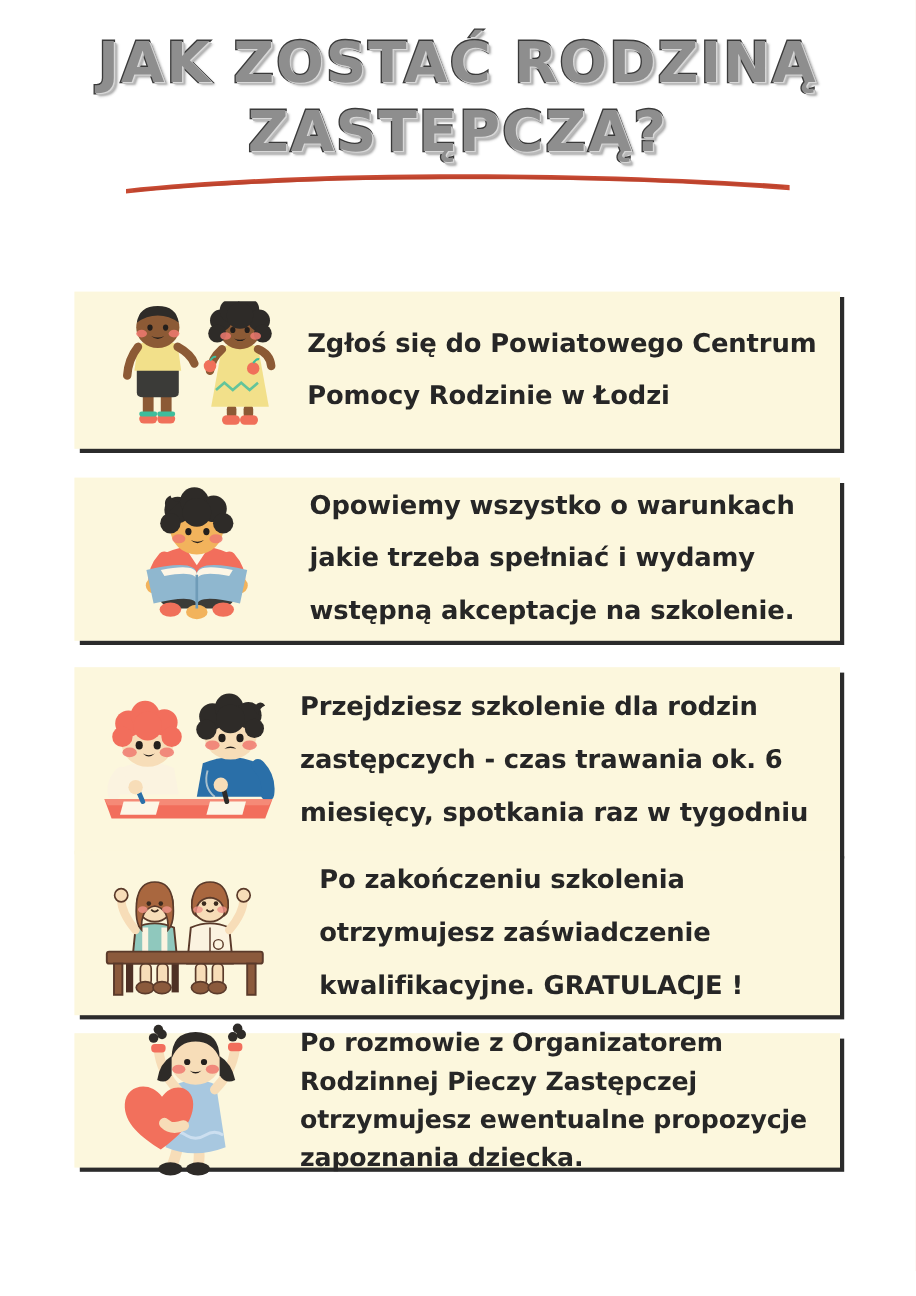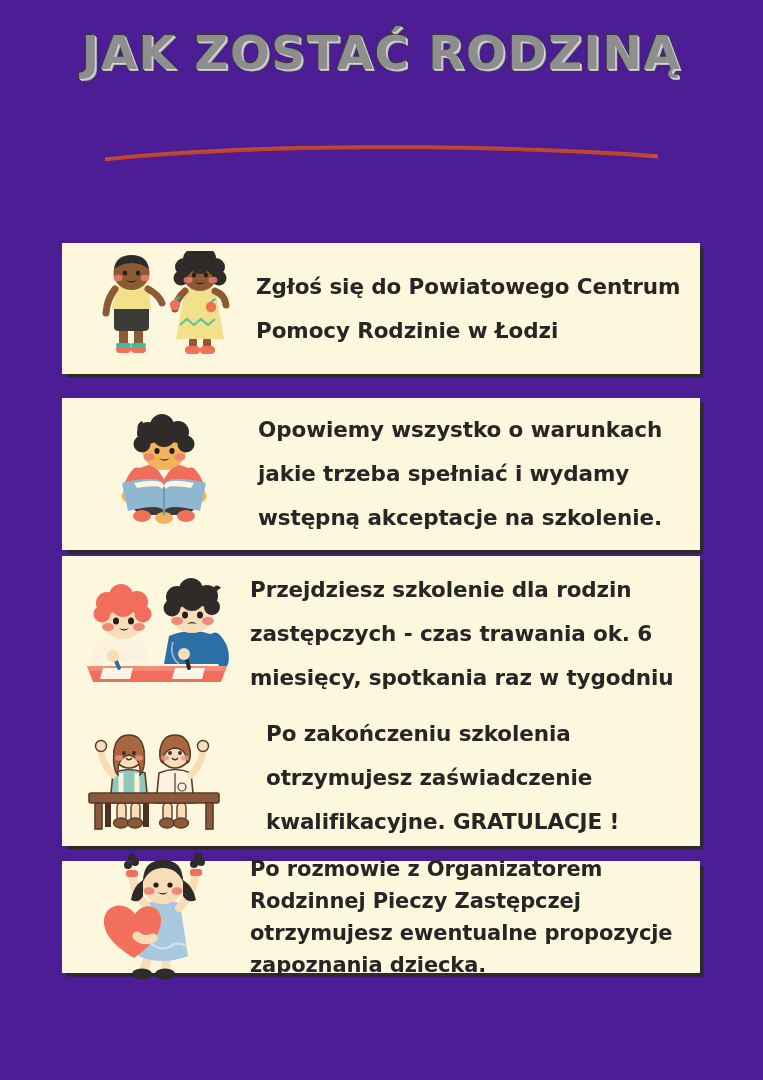--- a/index.html
+++ b/index.html
@@ -13,21 +13,21 @@
     font-family: "Liberation Sans", sans-serif;
     overflow: hidden;
     position: relative;
   }
 
   
   .poster {
     position: relative;
     width: 763px;
     height: 1080px;
-    background: #4c1d95;
+    background: #ffffff;
   }
 
   
   .title-block {
     position: absolute;
     left: 0;
     top: 24px;
     width: 763px;
     text-align: center;
   }
@@ -76,21 +76,21 @@
     font-weight: 700;
     font-size: 21.5px;
     line-height: 44px;
     color: #262626;
     letter-spacing: -0.1px;
     white-space: pre-line;
   }
 
   
   #card-1 { left: 62px; top: 243px; width: 638px; height: 131px; }
-  #card-2 { left: 62px; top: 398px; width: 638px; height: 152px; }
+  #card-2 { left: 62px; top: 398px; width: 638px; height: 136px; }
   #card-3 { left: 62px; top: 556px; width: 638px; height: 156px; }
   #card-4 { left: 62px; top: 709px; width: 638px; height: 137px; gap: 16px; }
   #card-5 { left: 62px; top: 861px; width: 638px; height: 112px; }
 
   #card-1 .card-art { width: 160px; margin-left: 22px; }
   #card-2 .card-art { width: 160px; margin-left: 22px; }
   #card-3 .card-art { width: 160px; margin-left: 16px; }
   #card-4 .card-art { width: 160px; margin-left: 16px; }
   #card-5 .card-art { width: 160px; margin-left: 16px; }
 
@@ -100,20 +100,21 @@
   #card-4 .card-text { margin-left: 12px; }
   #card-5 .card-text { margin-left: 12px; font-size: 21px; line-height: 32px; }
 </style>
 </head>
 <body>
 
 <div class="poster">
 
   <div class="title-block">
     <div class="title-line">JAK ZOSTAĆ RODZINĄ</div>
+    <div class="title-line">ZASTĘPCZĄ?</div>
   </div>
 
   <svg class="underline-stroke" viewBox="0 0 557 20" preserveAspectRatio="none">
     <path d="M2,15.5 C60,9 140,5.2 200,4.0 C268,2.7 330,3.0 392,4.6 C450,6.1 510,8.8 555,12.2
              L555,16.6 C510,12.8 450,10.0 392,8.5 C330,6.9 268,6.6 200,7.9
              C140,9.1 60,12.9 2,19.2 Z" fill="#c84a33"></path>
     <path d="M8,16.2 C70,10.4 150,6.6 215,5.6 C290,4.5 360,5.0 420,6.8 C470,8.3 520,10.6 550,12.8
              L550,14.6 C520,12.6 470,10.4 420,9.0 C360,7.3 290,6.8 215,7.8
              C150,8.8 70,12.4 8,18.0 Z" fill="#b8412c" opacity="0.75"></path>
   </svg>

